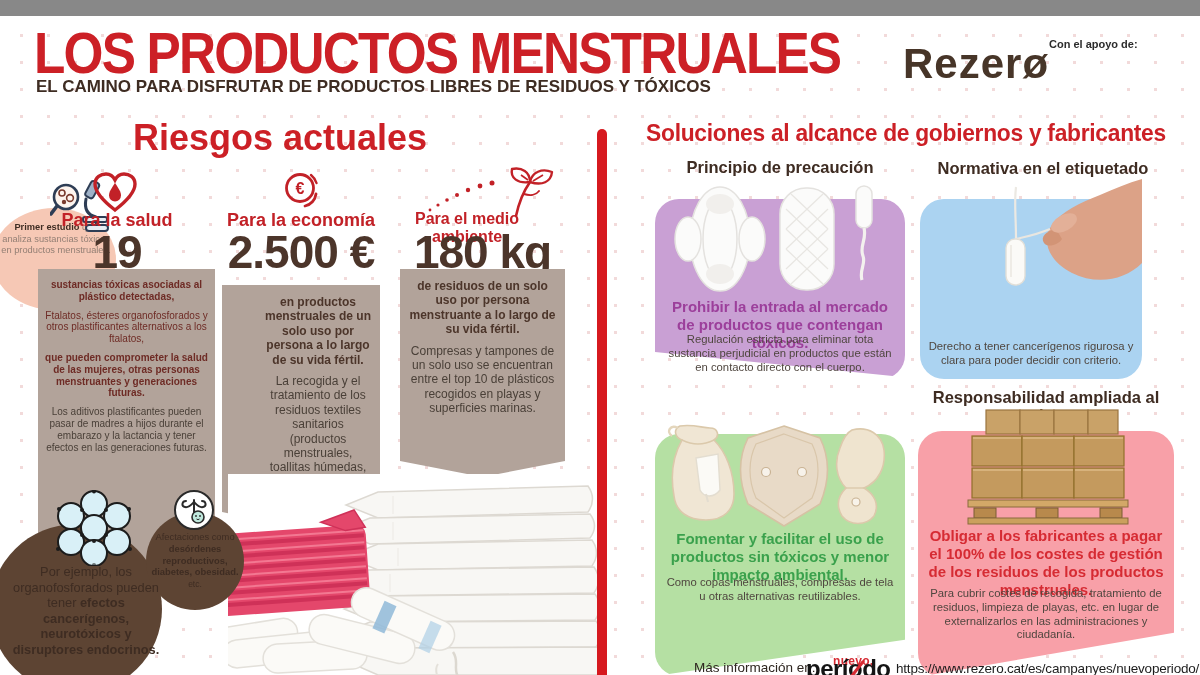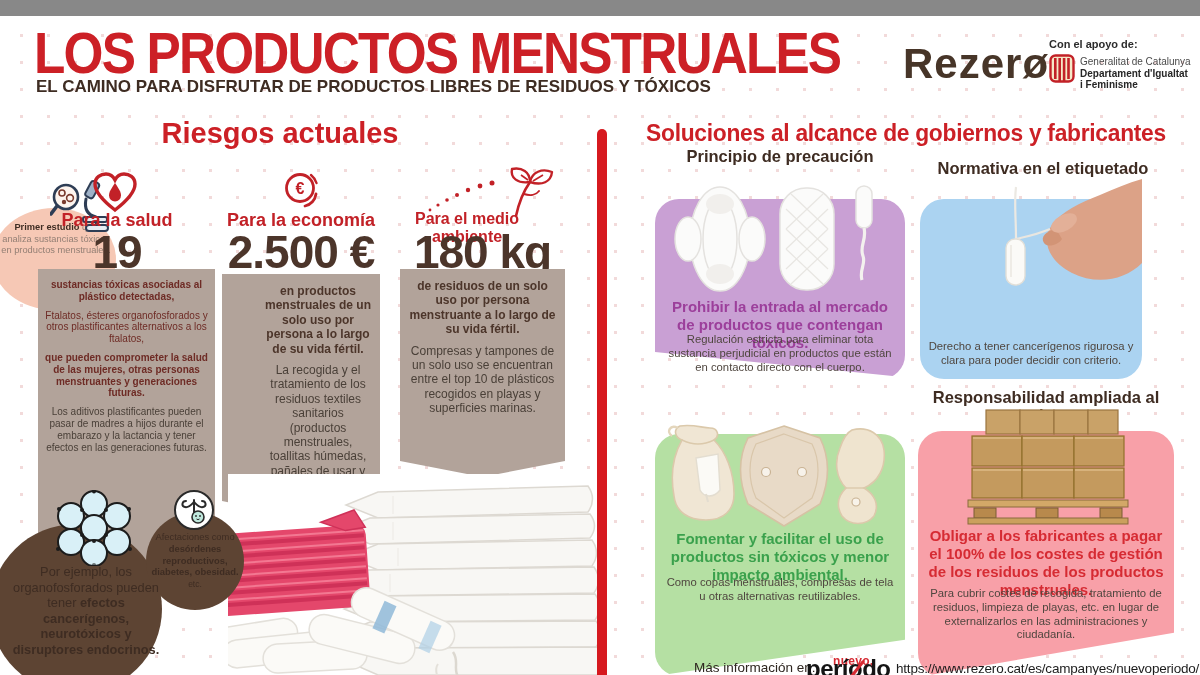--- a/index.html
+++ b/index.html
@@ -14,52 +14,52 @@
   .title{left:34px;top:4px;font-size:57px;font-weight:800;color:#cc2026;letter-spacing:-2px;
     transform:scaleX(.90);transform-origin:left top;white-space:nowrap;}
   .subtitle{left:36px;top:61px;font-size:17px;font-weight:bold;color:#3e2c22;white-space:nowrap;}
   .brand{left:903px;top:24px;font-size:42px;font-weight:bold;color:#473528;letter-spacing:1px;}
   .support-label{left:1049px;top:22px;font-size:11px;font-weight:bold;color:#2c2c2c;}
   .support-row{left:1049px;top:38px;width:150px;display:flex;gap:5px;}
   .org-lines{font-size:10px;line-height:1.15;color:#4a4a4a;padding-top:2px;}
   .org-lines b{color:#262626;}
 
   
-  .risks-heading{left:105px;top:101px;width:350px;font-size:29px;font-weight:800;color:#cc2026;}
+  .risks-heading{left:105px;top:101px;width:350px;font-size:36px;font-weight:800;color:#cc2026;}
   .divider{left:597px;top:113px;width:10px;height:562px;background:#d6191f;border-radius:6px;}
 
   .col-title{font-size:18px;font-weight:800;color:#c22127;}
   .col-stat{font-size:46px;font-weight:800;color:#4c352a;letter-spacing:-1px;line-height:1;}
   .riskbox{background:#b2a39a;color:#4a4038;font-size:12px;line-height:1.2;padding:10px 7px;
     box-sizing:border-box;clip-path:polygon(0 0,100% 0,100% calc(100% - 16px),50% 100%,0 calc(100% - 16px));}
   .riskbox p{margin:0 0 7px 0;}
   .maroon{color:#6e2b25;}
   .riskbox .lead{font-weight:bold;}
   #box1{left:38px;top:253px;width:177px;height:300px;font-size:10px;line-height:1.18;}
-  #box2{left:222px;top:258px;width:158px;height:243px;padding-left:41px;}
+  #box2{left:222px;top:269px;width:158px;height:243px;padding-left:41px;}
   #box3{left:400px;top:253px;width:165px;height:208px;}
 
   .badge{left:-8px;top:192px;width:124px;height:102px;border-radius:50%;background:#f6c8b5;}
   .badge-text{left:0px;top:206px;width:112px;font-size:9.3px;line-height:1.25;color:#937f74;}
   .badge-text b{color:#3f2d23;}
 
   .bubble{background:#5d4433;border-radius:50%;color:#fff;}
   #bubble-large{left:-10px;top:508px;width:172px;height:170px;}
   .bubble-large-text{left:0px;top:548px;width:152px;padding-left:10px;font-size:12.8px;line-height:1.22;}
   #bubble-small{left:146px;top:496px;width:98px;height:98px;}
   .bubble-small-text{left:150px;top:515px;width:90px;font-size:9.4px;line-height:1.25;}
   .etc{font-size:8.5px;}
 
   #photo{left:228px;top:458px;width:369px;height:217px;}
 
   
   .solutions-heading{left:612px;top:103px;width:588px;font-size:24px;font-weight:800;color:#cc2026;
     letter-spacing:-.3px;transform:scaleX(.95);transform-origin:center top;}
   .card-title{font-size:16.5px;font-weight:800;color:#3e2c22;line-height:1.12;}
-  #ct1{left:655px;top:131px;width:250px;}
+  #ct1{left:655px;top:142px;width:250px;}
   #ct2{left:918px;top:143px;width:250px;}
   #ct3{left:655px;top:372px;width:250px;}
   #ct4{left:918px;top:372px;width:256px;}
   .card{border-radius:24px;}
   #card1{left:655px;top:183px;width:250px;height:180px;background:#c9a0d4;
     clip-path:polygon(0 0,100% 0,100% 99%,0 85%);}
   #card2{left:920px;top:183px;width:222px;height:180px;background:#abd3f1;}
   #card3{left:655px;top:418px;width:250px;height:242px;background:#b5e0a3;
     clip-path:polygon(0 0,100% 0,100% 85%,0 100%);}
   #card4{left:918px;top:415px;width:256px;height:246px;background:#f8a0a8;
@@ -83,36 +83,20 @@
 </style>
 </head>
 <body>
 
 <div id="page">
 
   <div class="abs title">LOS PRODUCTOS MENSTRUALES</div>
   <div class="abs subtitle">EL CAMINO PARA DISFRUTAR DE PRODUCTOS LIBRES DE RESIDUOS Y TÓXICOS</div>
   <div class="abs brand">Rezerø</div>
   <div class="abs support-label">Con el apoyo de:</div>
-  <div class="abs support-row">
-    <span>
-      <svg width="26" height="32" viewBox="0 0 26 32">
-        <rect x="1.5" y="1.5" width="23" height="26" rx="5" fill="#f5e9c8" stroke="#c22127" stroke-width="2.4"></rect>
-        <rect x="5" y="4" width="2.6" height="21" fill="#c22127"></rect>
-        <rect x="9.4" y="4" width="2.6" height="23" fill="#c22127"></rect>
-        <rect x="13.8" y="4" width="2.6" height="23" fill="#c22127"></rect>
-        <rect x="18.2" y="4" width="2.6" height="21" fill="#c22127"></rect>
-      </svg>
-    </span>
-    <span class="org-lines">
-      <span>Generalitat de Catalunya</span><br>
-      <b>Departament d'Igualtat</b><br>
-      <b>i Feminisme</b>
-    </span>
-  </div>
 
   <div class="abs risks-heading ctr">Riesgos actuales</div>
   <div class="abs divider"></div>
 
   <div class="abs badge"></div>
   <div class="abs badge-text ctr">
     <b>Primer estudio</b><span> que analiza sustancias tóxicas en productos menstruales.</span>
   </div>
   <div class="abs" style="left:50px;top:163px;">
     <svg width="62" height="54" viewBox="0 0 62 54">

